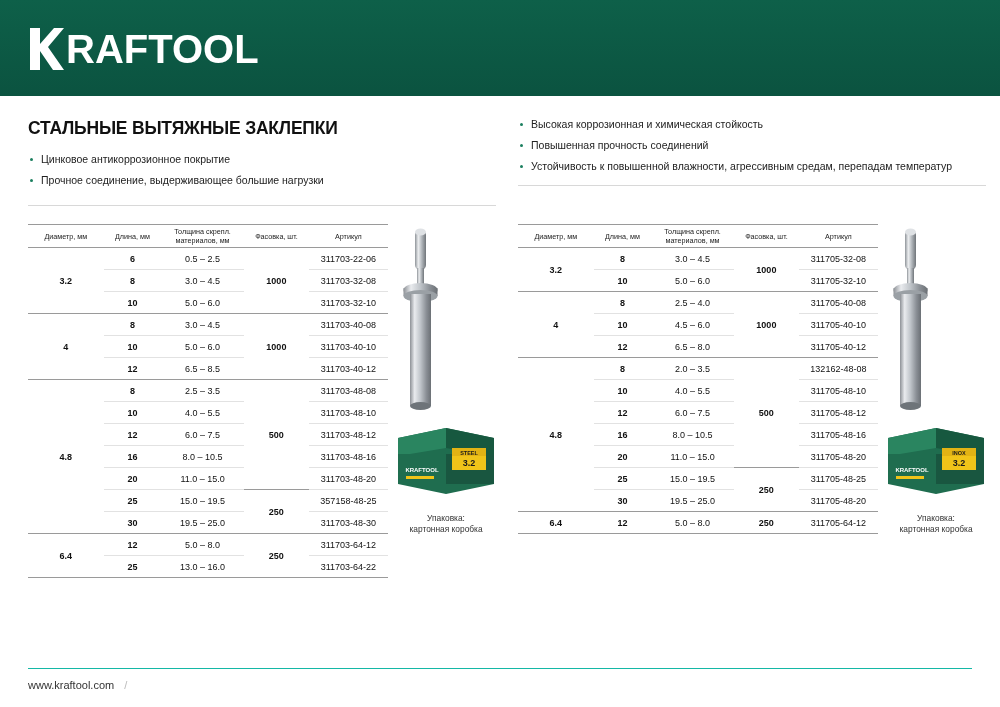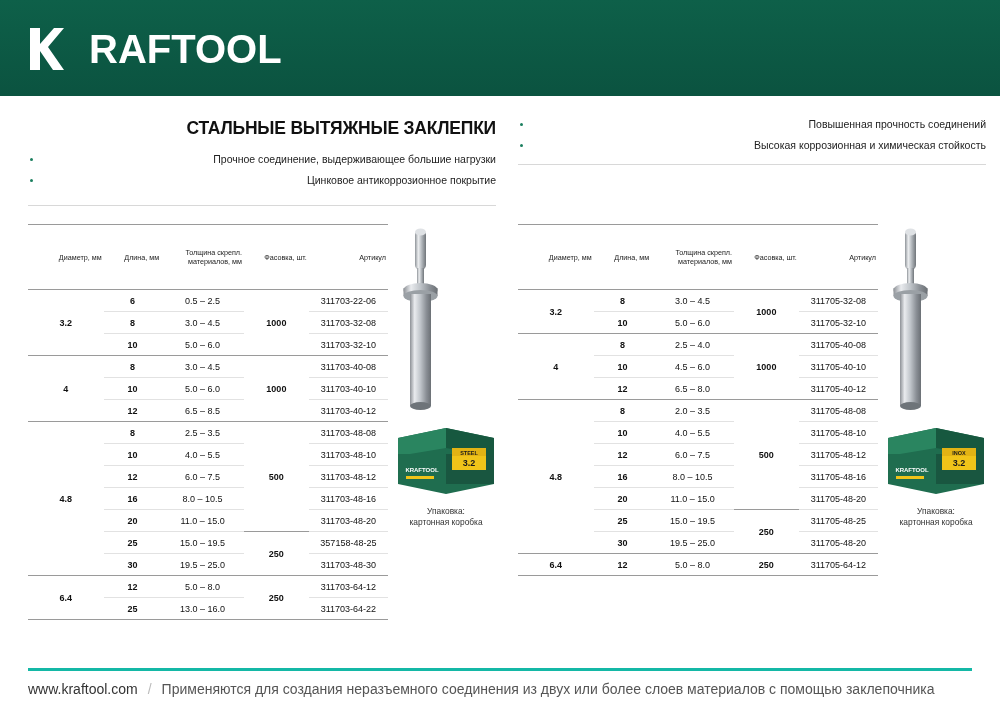--- a/index.html
+++ b/index.html
@@ -47,27 +47,25 @@
     width: 34px;
     height: 42px;
     margin-right: 2px;
   }
   .logo-k svg { display:block; }
   .logo-text {
     font-size: 40px;
     font-weight: bold;
     line-height: 42px;
     letter-spacing: 0px;
-    margin-left: 23px;
   }
   
   .col {
     position: absolute;
     top: 118px;
-    text-align: right;
   }
   .col-left { left: 28px; width: 468px; }
   .col-right { left: 518px; width: 468px; }
 
   .sec-title {
     font-size: 17.5px;
     font-weight: bold;
     color: #111111;
     letter-spacing: -0.2px;
     margin: 0 0 14px 0;
@@ -109,22 +107,22 @@
 
   table.spec {
     border-collapse: collapse;
     width: 100%;
     font-size: 9px;
   }
   table.spec th {
     font-size: 7.2px;
     font-weight: normal;
     color: #222;
-    text-align: right;
-    padding: 23px 2px;
+    text-align: center;
+    padding: 2px 2px;
     line-height: 9px;
     border-bottom: 1px solid #9a9a9a;
     border-top: 1px solid #9a9a9a;
     vertical-align: middle;
   }
   table.spec td {
     text-align: center;
     padding: 3px 2px;
     font-size: 9px;
     color: #111;
@@ -154,34 +152,34 @@
 
   
   .boxfig {
     position: absolute;
     width: 108px;
     text-align: center;
   }
   .boxfig-left { left: 392px; top: 424px; }
   .boxfig-right { left: 882px; top: 424px; }
   .boxfig .caption {
-    margin-top: 4px;
+    margin-top: 11px;
     font-size: 8.4px;
     color: #333;
     line-height: 11px;
   }
   
   .footer {
     position: absolute;
     left: 28px;
     top: 668px;
     width: 944px;
-    border-top: 3px solid #14b8a6;
+    border-top: 1px solid #14b8a6;
     padding-top: 10px;
-    font-size: 14px;
+    font-size: 11px;
     color: #555;
     display: flex;
     align-items: center;
   }
   .footer .site { color: #333; }
   .footer .sep { margin: 0 10px; color: #bbb; }
   .footer .note { color: #555; }
 </style>
 </head>
 <body>
@@ -195,30 +193,31 @@
           <polygon points="0,0 10,0 10,16 24,0 34,0 18,19 34,42 23,42 10,23 10,42 0,42" fill="#ffffff"></polygon>
         </svg>
       </span>
       <span class="logo-text">RAFTOOL</span>
     </div>
   </div>
 
   <div class="col col-left">
     <h2 class="sec-title">СТАЛЬНЫЕ ВЫТЯЖНЫЕ ЗАКЛЕПКИ</h2>
     <ul class="bullets">
+      <li>Цинковое антикоррозионное покрытие</li>
       <li>Прочное соединение, выдерживающее большие нагрузки</li>
-      <li>Цинковое антикоррозионное покрытие</li>
     </ul>
     <div class="rule" style="margin-top:18px;"></div>
   </div>
 
   <div class="col col-right">
     <ul class="bullets">
+      <li>Высокая коррозионная и химическая стойкость</li>
       <li>Повышенная прочность соединений</li>
-      <li>Высокая коррозионная и химическая стойкость</li>
+      <li>Устойчивость к повышенной влажности, агрессивным средам, перепадам температур</li>
     </ul>
     <div class="rule"></div>
   </div>
 
   <div class="table-wrap tw-left">
     <table class="spec">
       <thead>
         <tr>
           <th class="col-w1">Диаметр, мм</th>
           <th class="col-w2">Длина, мм</th>
@@ -355,21 +354,21 @@
           <tr class="grp-end">
             <td class="c-len">12</td>
             <td class="c-thk">6.5 – 8.0</td>
             <td class="c-art">311705-40-12</td>
           </tr>
           <tr>
             <td class="c-dia" rowspan="7" style="border-bottom: 1px solid rgb(154, 154, 154);">4.8</td>
             <td class="c-len">8</td>
             <td class="c-thk">2.0 – 3.5</td>
             <td class="c-pack" rowspan="5" style="border-bottom: 1px solid rgb(154, 154, 154);">500</td>
-            <td class="c-art">311705-48-08</td>
+            <td class="c-art">132162-48-08</td>
           </tr>
           <tr>
             <td class="c-len">10</td>
             <td class="c-thk">4.0 – 5.5</td>
             <td class="c-art">311705-48-10</td>
           </tr>
           <tr>
             <td class="c-len">12</td>
             <td class="c-thk">6.0 – 7.5</td>
             <td class="c-art">311705-48-12</td>
@@ -483,16 +482,15 @@
     </svg>
     <div class="caption">
       <div>Упаковка:</div>
       <div>картонная коробка</div>
     </div>
   </div>
 
   <div class="footer">
     <span class="site">www.kraftool.com</span>
     <span class="sep">/</span>
-    <span class="note">Применяются для создания неразъемного соединения из двух или более слоев материалов с помощью заклепочника</span>
   </div>
 
 </div>
 
 </body></html>

